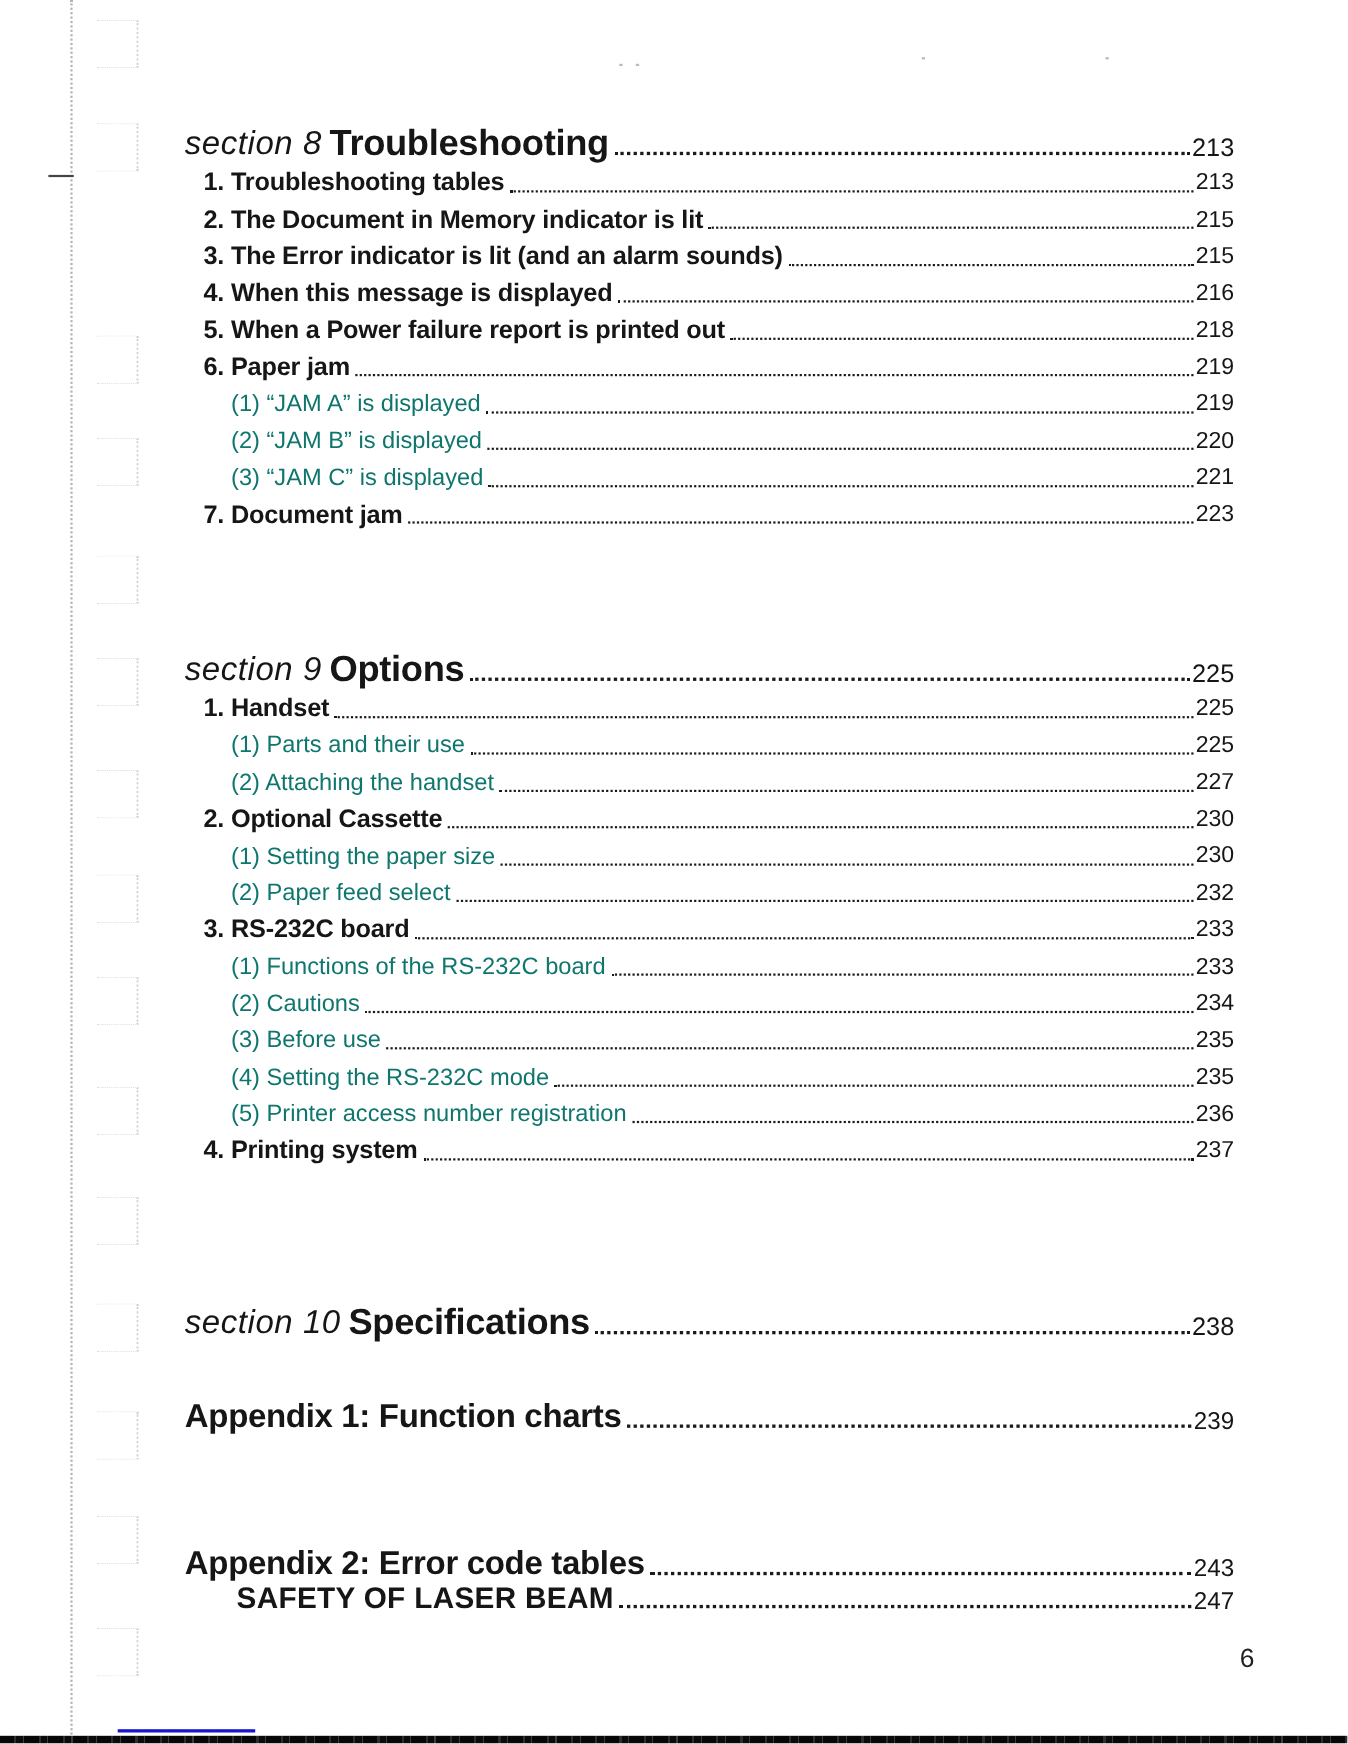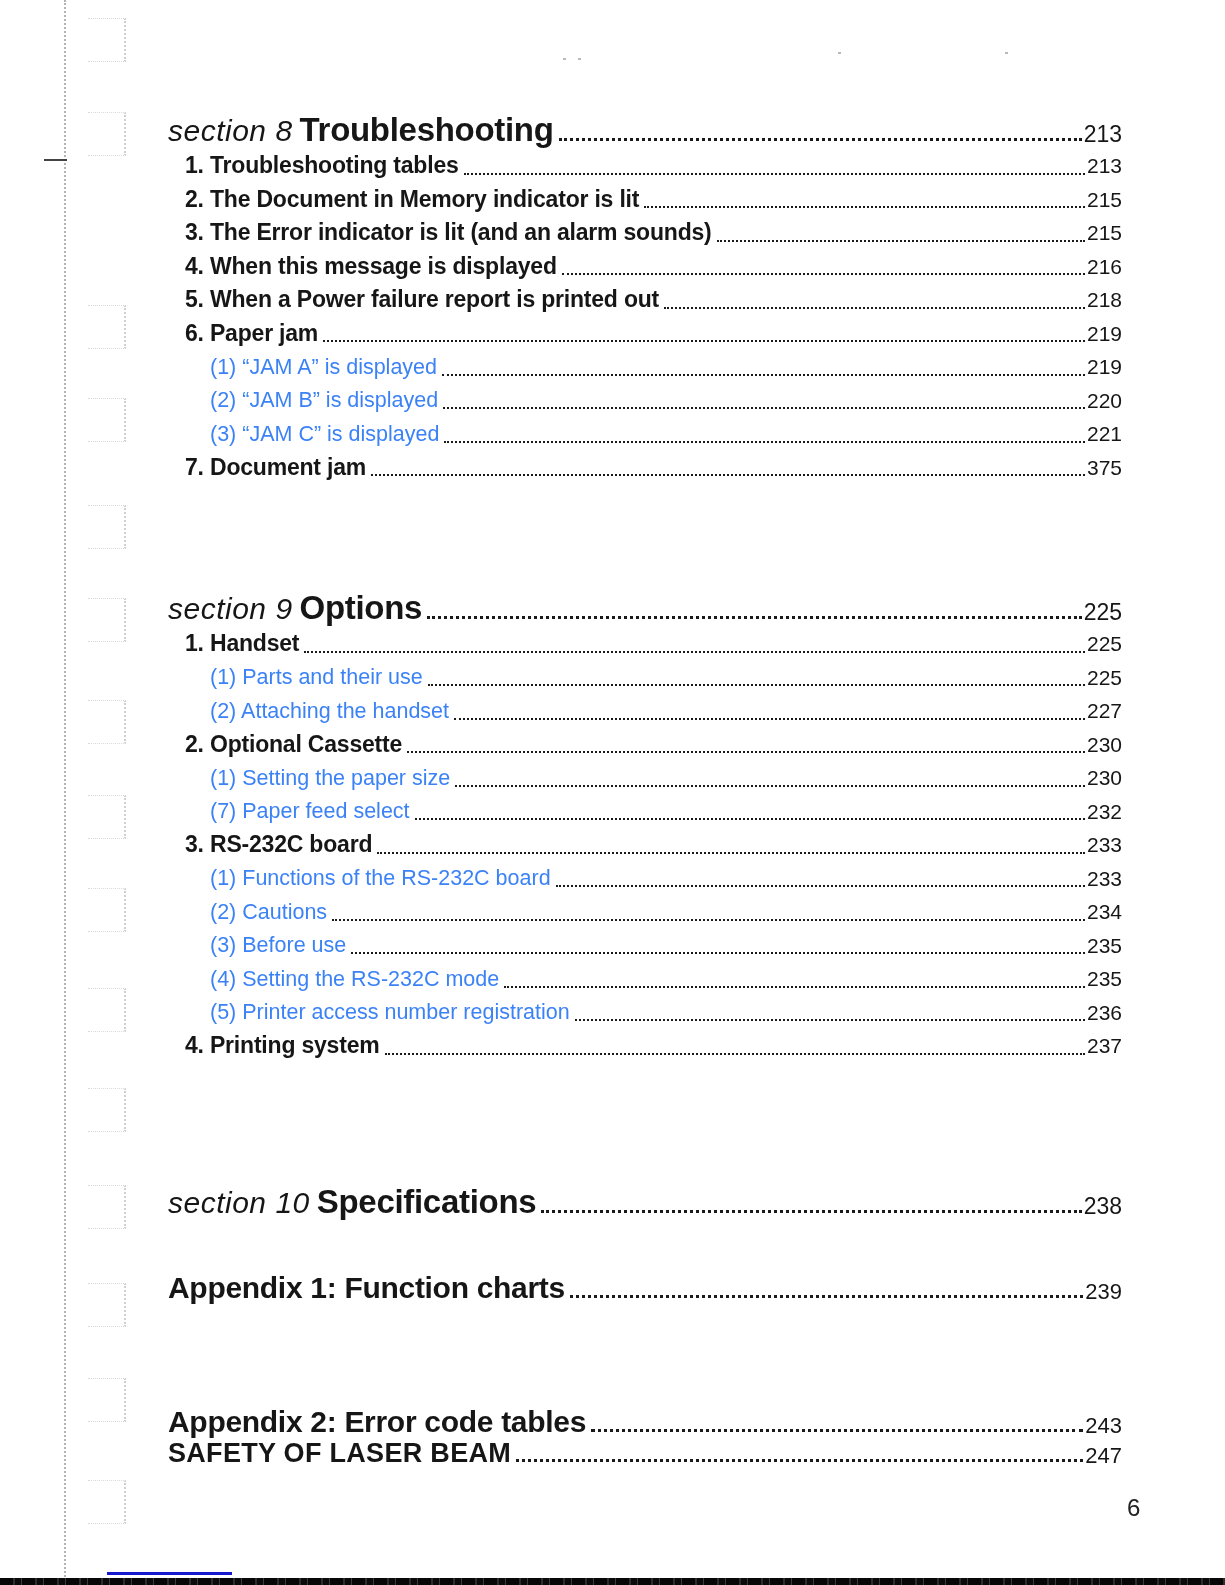--- a/index.html
+++ b/index.html
@@ -41,30 +41,30 @@
   .block{position:absolute;left:168px;width:954px;}
   .hrow{display:flex;align-items:flex-end;height:50px;padding-bottom:4px;box-sizing:border-box;}
   .hprefix{font-style:italic;font-weight:400;font-size:30px;line-height:1;letter-spacing:.5px;white-space:nowrap;}
   .htitle{font-weight:700;font-size:33px;line-height:1;margin-left:7px;letter-spacing:-.3px;white-space:nowrap;}
   .hpg{font-size:23px;line-height:1;}
   .hrow .leader{margin-bottom:5px;border-bottom-width:3px;}
 
   .row{display:flex;align-items:flex-end;height:33.5px;padding-bottom:6px;box-sizing:border-box;}
   .row .lbl{line-height:1.05;white-space:nowrap;}
   .row.l1 .lbl{font-weight:700;font-size:23px;letter-spacing:-.2px;padding-left:17px;}
-  .row.l2 .lbl{font-weight:400;font-size:21.5px;color:#3b82f6;padding-left:42px;}
+  .row.l2 .lbl{font-weight:400;font-size:21.5px;color:#0f766e;padding-left:42px;}
   .row .pg{font-size:21px;line-height:1.05;}
   .leader{flex:1;border-bottom:2px dotted #1a1a1a;margin:0 2px 3px 5px;min-width:20px;}
 
   .app-row{display:flex;align-items:flex-end;height:46px;padding-bottom:5px;box-sizing:border-box;}
   .app-lbl{font-weight:700;font-size:30px;line-height:1;letter-spacing:-.3px;white-space:nowrap;}
   .app-row .leader{margin-bottom:5px;border-bottom-width:3px;}
   .app-pg{font-size:22px;line-height:1;}
 
-  .safety-lbl{font-weight:700;font-size:27px;line-height:1;letter-spacing:.3px;white-space:nowrap;}
+  .safety-lbl{font-weight:700;font-size:27px;line-height:1;letter-spacing:.3px;white-space:nowrap;margin-left:47px;}
 
   .pagenum{
     position:absolute;left:1127px;top:1494px;font-size:24px;color:#222;
   }
 </style>
 </head>
 <body>
 
 <div class="page">
 
@@ -138,21 +138,21 @@
         <span class="pg">220</span>
       </div>
     <div class="row l2">
         <span class="lbl">(3) “JAM C” is displayed</span>
         <span class="leader"></span>
         <span class="pg">221</span>
       </div>
     <div class="row l1">
         <span class="lbl">7. Document jam</span>
         <span class="leader"></span>
-        <span class="pg">375</span>
+        <span class="pg">223</span>
       </div>
   </div>
 
   <div class="block" style="top:578px">
     <div class="hrow">
       <span class="hprefix">section 9</span>
       <span class="htitle">Options</span>
       <span class="leader"></span>
       <span class="hpg">225</span>
     </div>
@@ -175,21 +175,21 @@
         <span class="lbl">2. Optional Cassette</span>
         <span class="leader"></span>
         <span class="pg">230</span>
       </div>
     <div class="row l2">
         <span class="lbl">(1) Setting the paper size</span>
         <span class="leader"></span>
         <span class="pg">230</span>
       </div>
     <div class="row l2">
-        <span class="lbl">(7) Paper feed select</span>
+        <span class="lbl">(2) Paper feed select</span>
         <span class="leader"></span>
         <span class="pg">232</span>
       </div>
     <div class="row l1">
         <span class="lbl">3. RS-232C board</span>
         <span class="leader"></span>
         <span class="pg">233</span>
       </div>
     <div class="row l2">
         <span class="lbl">(1) Functions of the RS-232C board</span>

